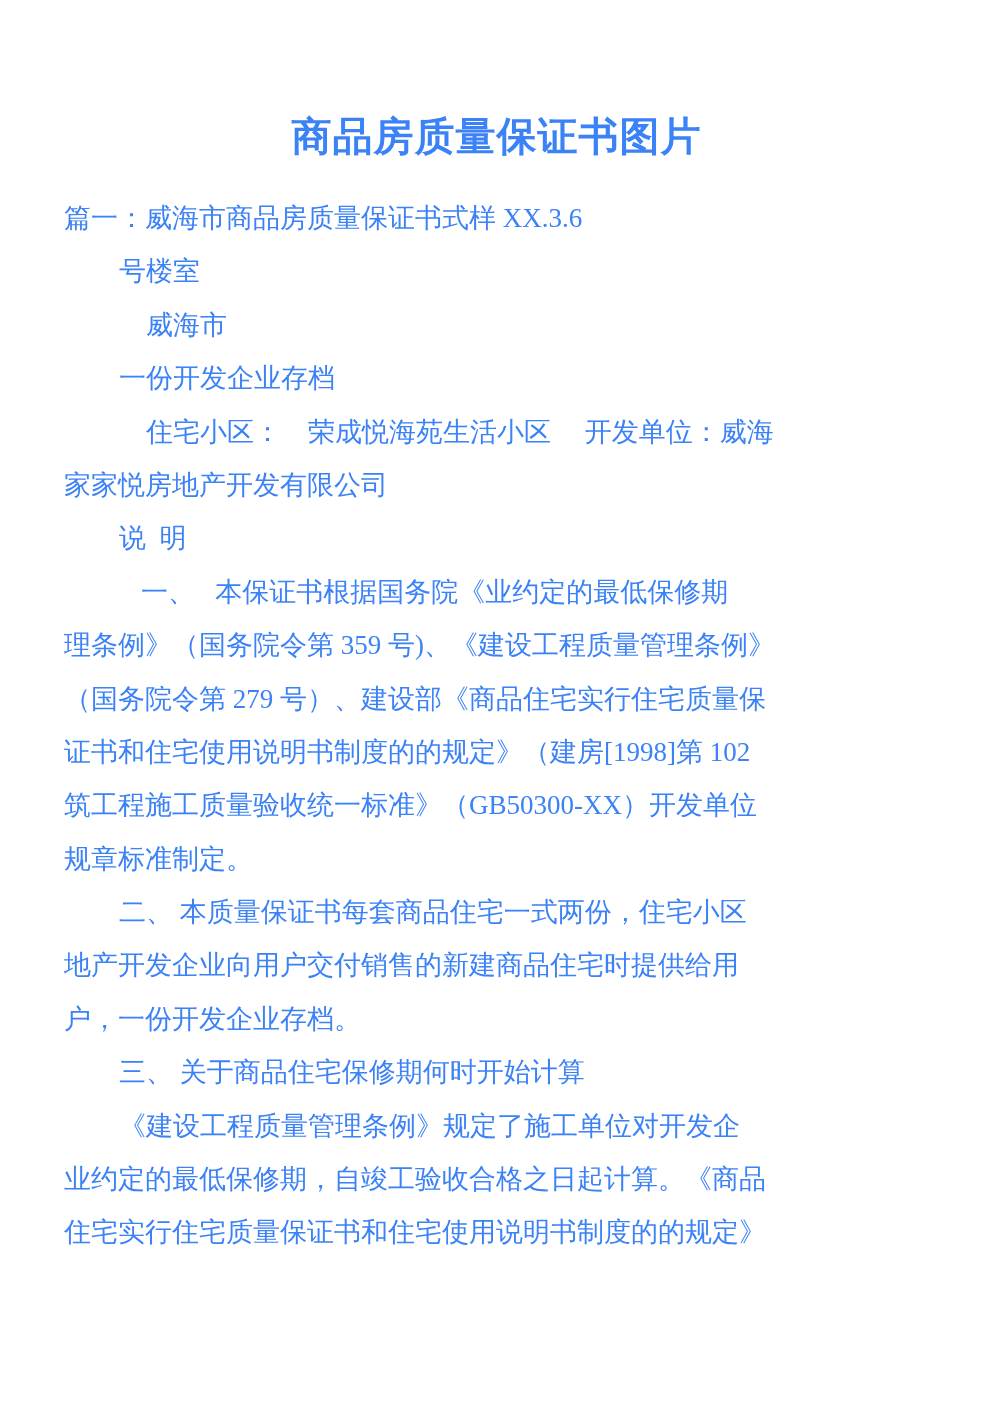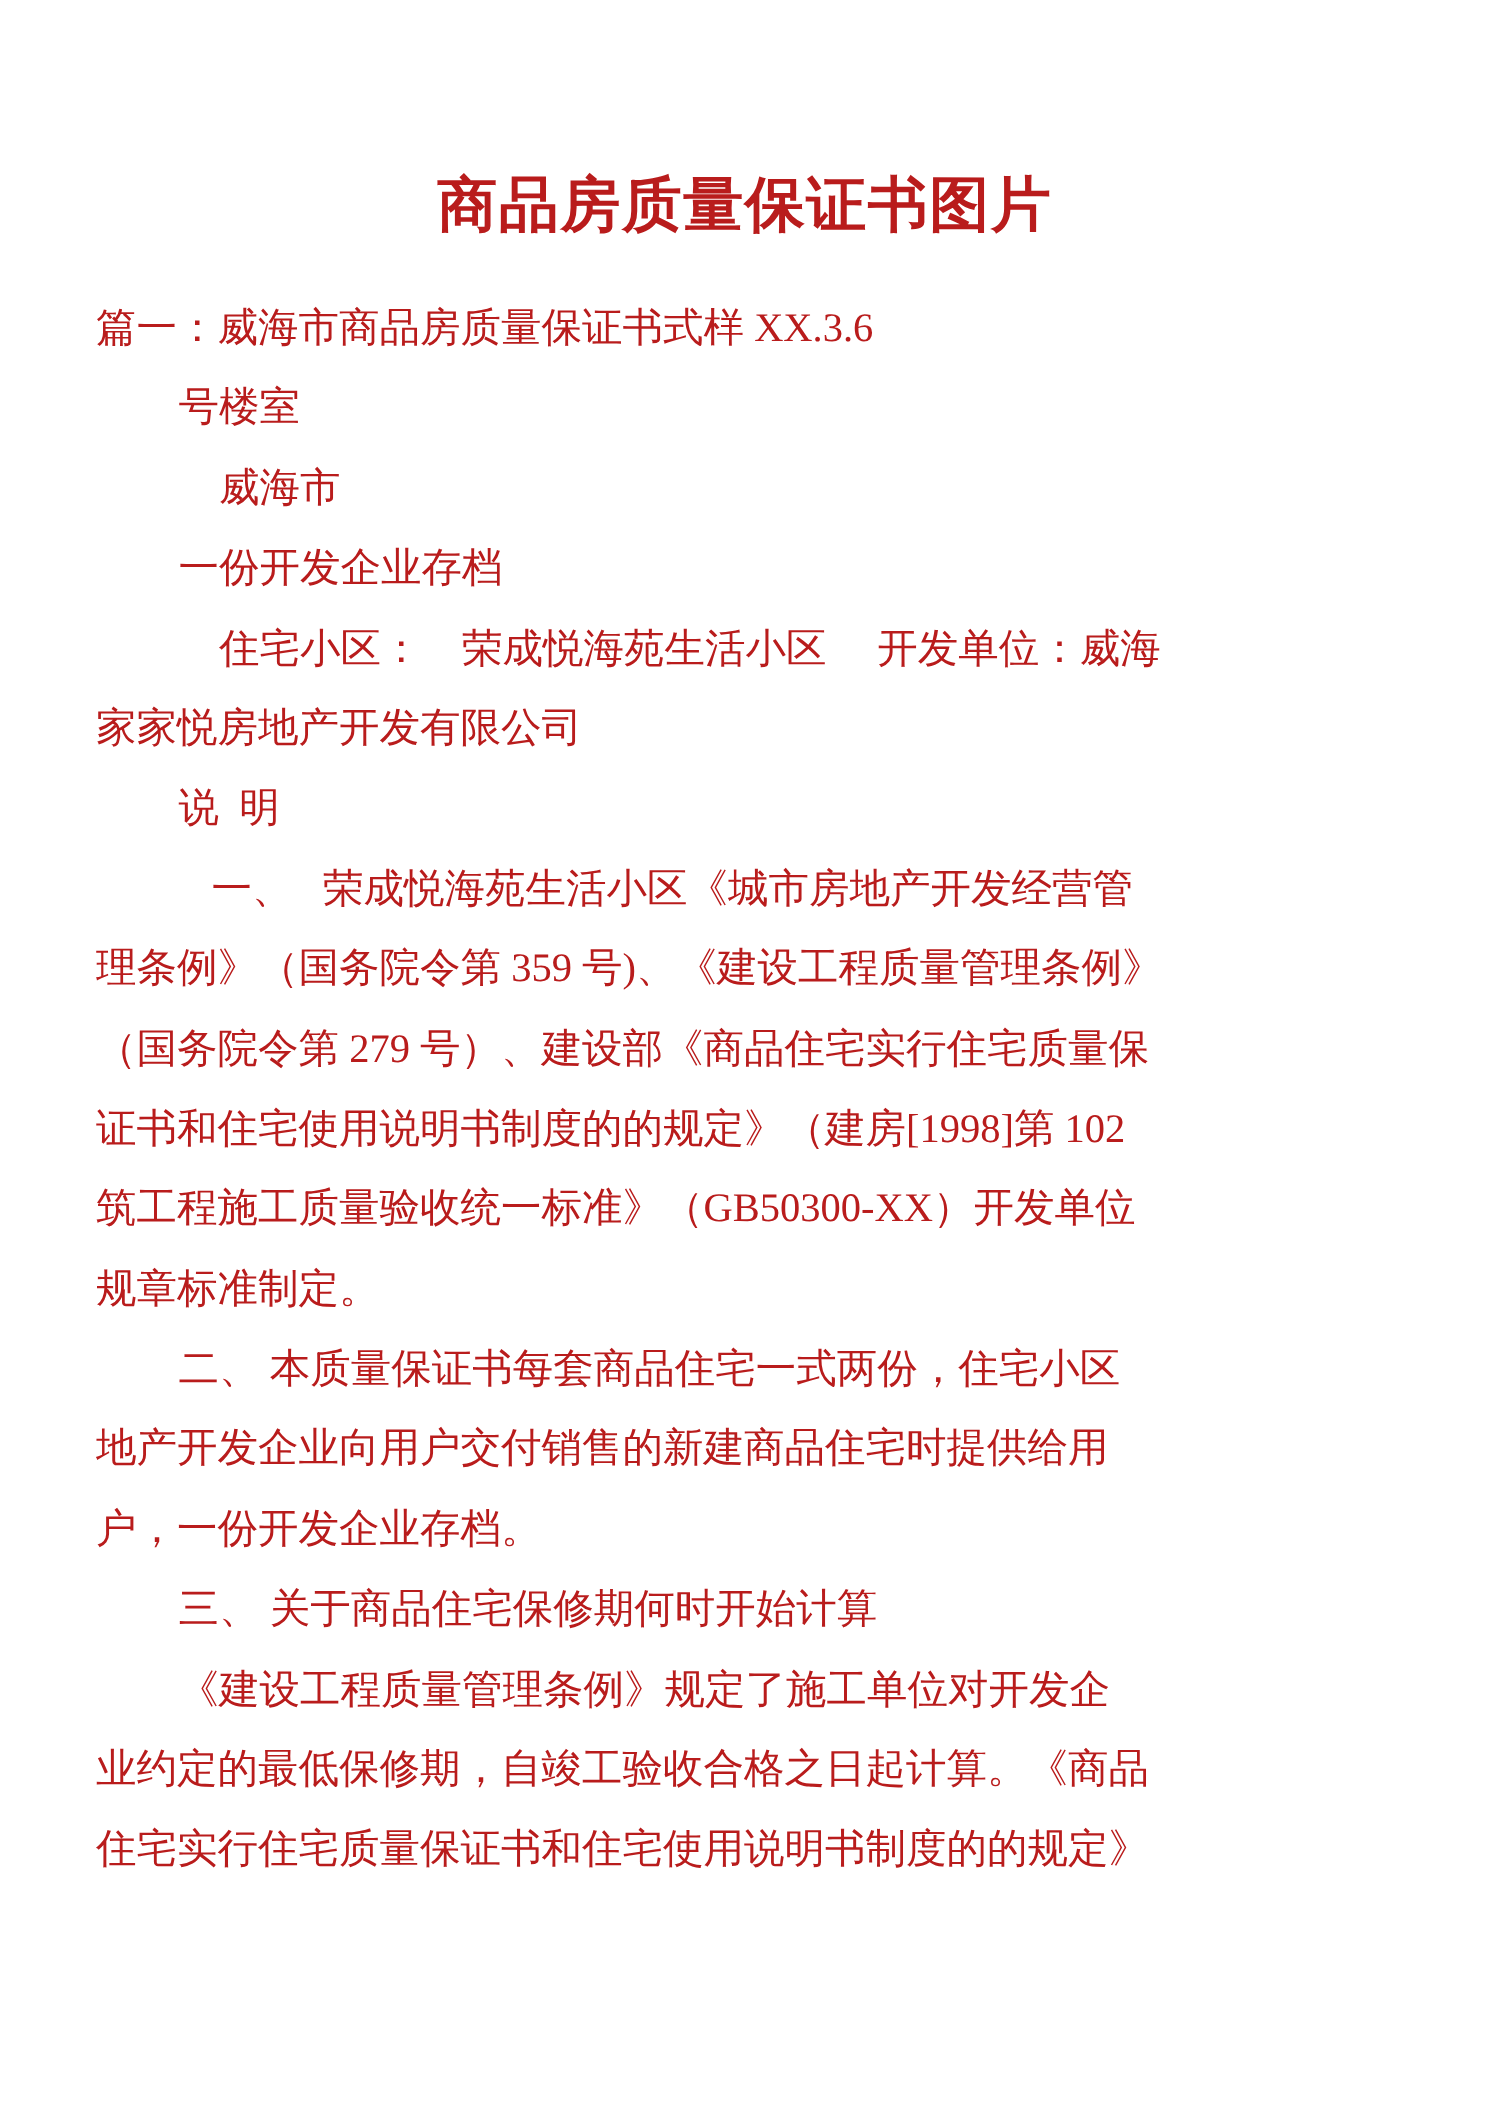--- a/index.html
+++ b/index.html
@@ -7,21 +7,21 @@
     padding: 0;
     background: #ffffff;
   }
   .page {
     position: relative;
     width: 993px;
     height: 1404px;
     background: #ffffff;
     overflow: hidden;
     font-family: "Liberation Serif", "DejaVu Serif", serif;
-    color: #b91c1c;
+    color: #3b82f6;
   }
   .doc-title {
     margin: 0;
     padding-top: 106px;
     height: 62px;
     line-height: 62px;
     text-align: center;
     font-size: 40px;
     font-weight: bold;
     letter-spacing: 1px;
@@ -50,21 +50,21 @@
 <div class="page">
   <h1 class="doc-title">商品房质量保证书图片</h1>
   <div class="doc-body">
       <div class="line ind0">篇一：威海市商品房质量保证书式样 XX.3.6</div>
       <div class="line ind1">号楼室</div>
       <div class="line ind2">威海市</div>
       <div class="line ind1">一份开发企业存档</div>
       <div class="line ind2">住宅小区：　荣成悦海苑生活小区　 开发单位：威海</div>
       <div class="line ind0">家家悦房地产开发有限公司</div>
       <div class="line ind1">说  明</div>
-      <div class="line ind3">一、   荣成悦海苑生活小区《城市房地产开发经营管</div>
+      <div class="line ind3">一、   本保证书根据国务院《业约定的最低保修期</div>
       <div class="line ind0">理条例》（国务院令第 359 号)、《建设工程质量管理条例》</div>
       <div class="line ind0">（国务院令第 279 号）、建设部《商品住宅实行住宅质量保</div>
       <div class="line ind0">证书和住宅使用说明书制度的的规定》（建房[1998]第 102</div>
       <div class="line ind0">筑工程施工质量验收统一标准》（GB50300-XX）开发单位</div>
       <div class="line ind0">规章标准制定。</div>
       <div class="line ind1">二、 本质量保证书每套商品住宅一式两份，住宅小区</div>
       <div class="line ind0">地产开发企业向用户交付销售的新建商品住宅时提供给用</div>
       <div class="line ind0">户，一份开发企业存档。</div>
       <div class="line ind1">三、 关于商品住宅保修期何时开始计算</div>
       <div class="line ind1">《建设工程质量管理条例》规定了施工单位对开发企</div>

